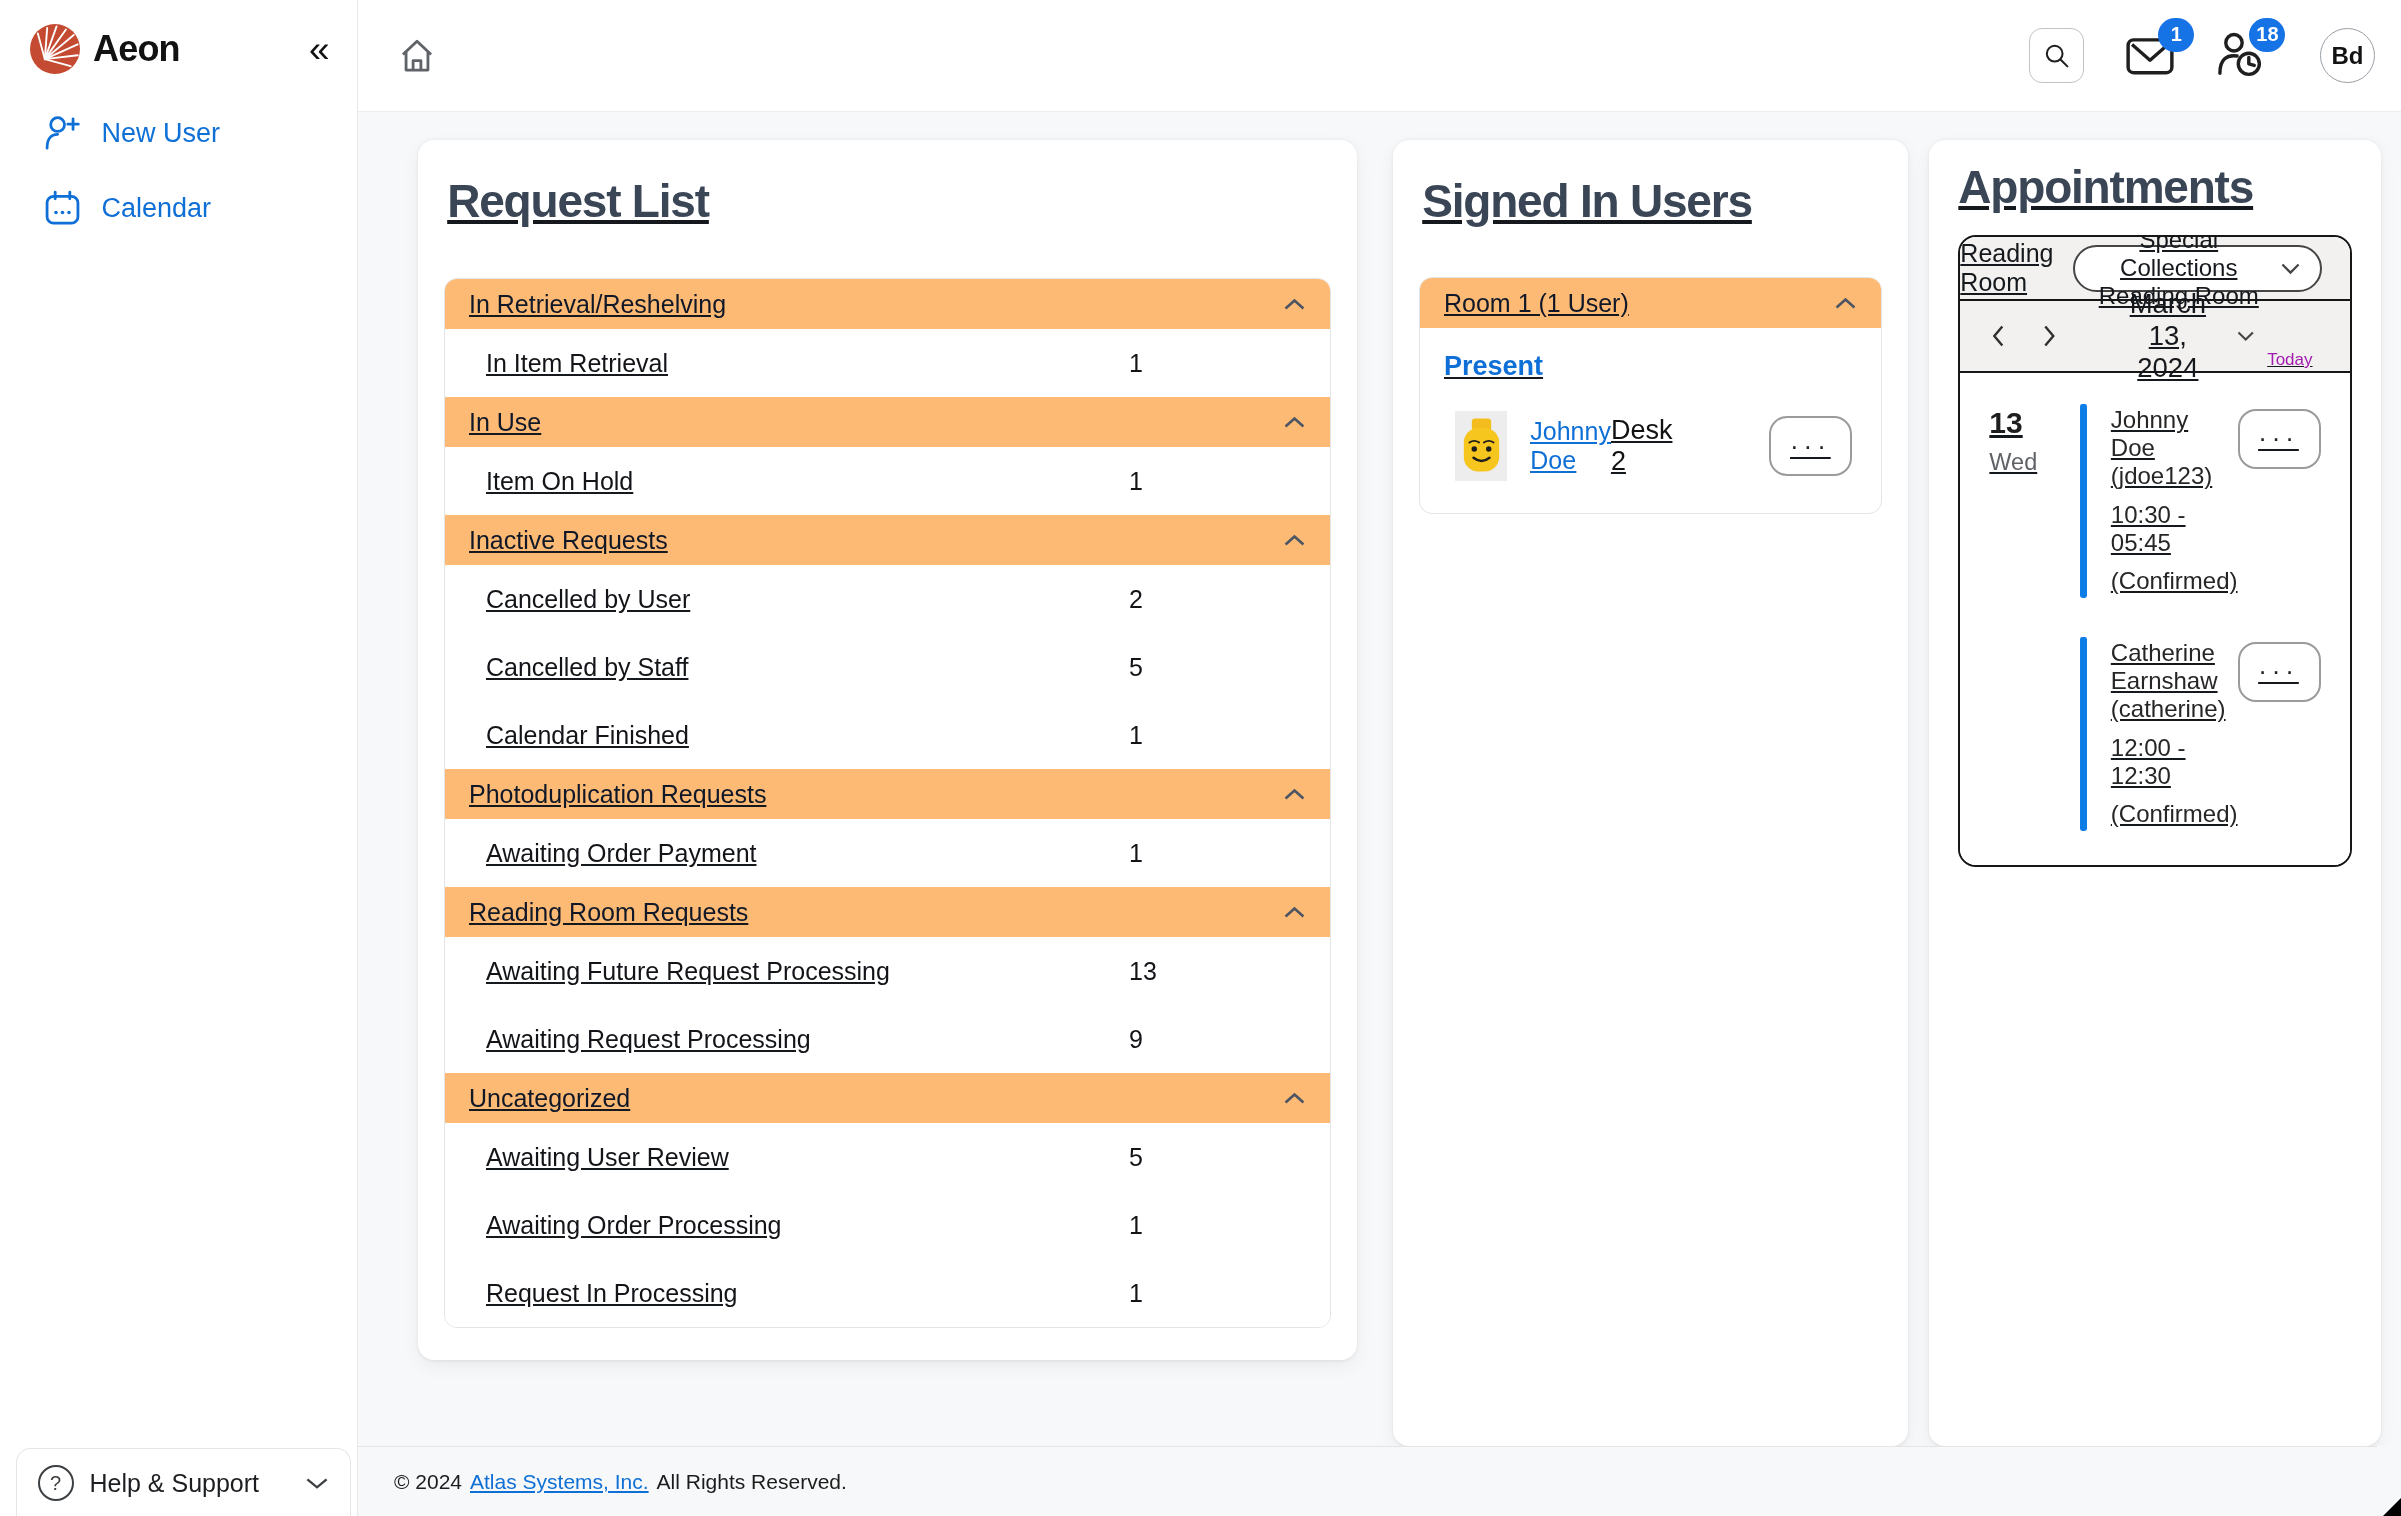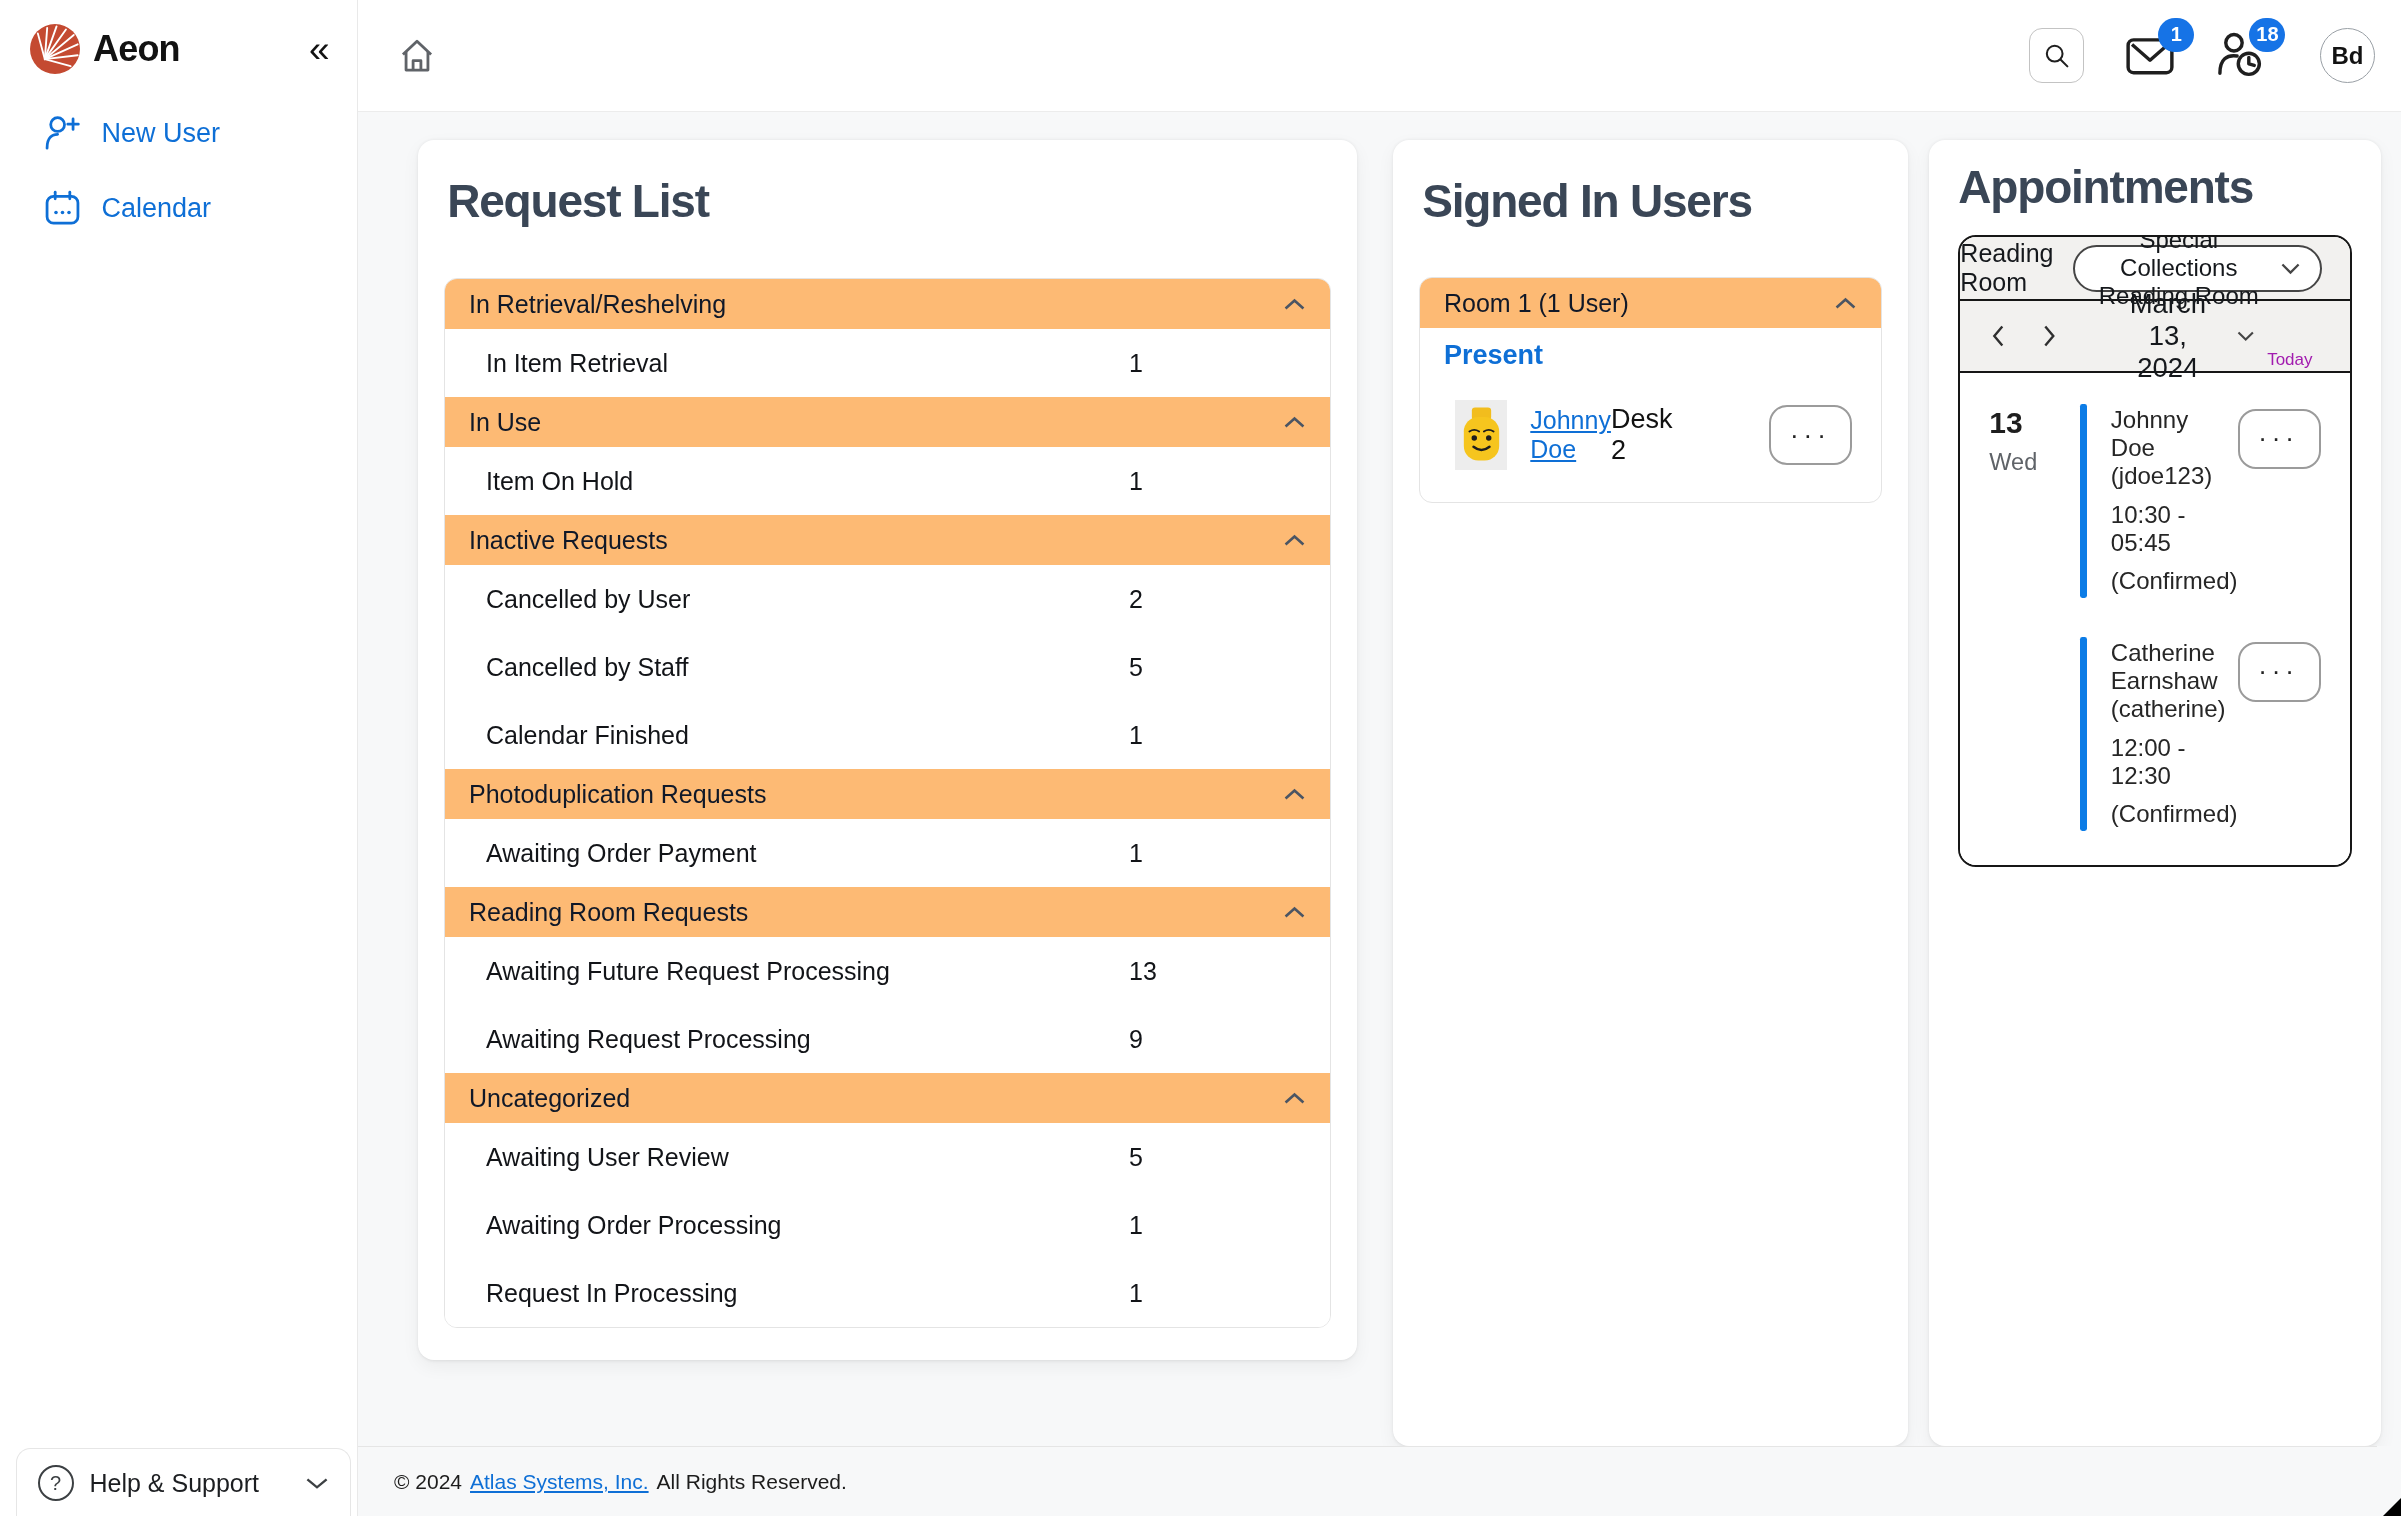--- a/index.html
+++ b/index.html
@@ -20,38 +20,38 @@
   
   .main{flex:1;display:flex;flex-direction:column;background:#f7f8f9;min-width:0;}
   .topbar{height:111px;min-height:111px;background:#fff;border-bottom:1.6px solid #ececec;display:flex;align-items:center;padding:0 26px 0 34px;}
   .icon-plain{background:none;border:none;cursor:pointer;padding:0;display:flex;align-items:center;justify-content:center;}
   .topbar-right{margin-left:auto;display:flex;align-items:center;gap:41px;}
   .search-btn{width:55px;height:55px;border:1.6px solid #c3c3c3;border-radius:13px;background:#fff;display:flex;align-items:center;justify-content:center;cursor:pointer;}
   .badge-wrap{position:relative;width:50px;height:50px;}
   .badge{position:absolute;top:-13px;right:-19.4px;background:#1673e6;color:#fff;font-size:20px;font-weight:700;border-radius:809px;min-width:36px;height:34px;display:flex;align-items:center;justify-content:center;padding:0 6.5px;box-sizing:border-box;}
   .avatar-btn{width:55px;height:55px;border-radius:50%;border:1.6px solid #999fa5;background:#fff;font-size:24px;font-weight:700;color:#121212;display:flex;align-items:center;justify-content:center;cursor:pointer;margin-left:13px;}
 
-  .content{flex:1;display:flex;gap:36px;padding:28px 52px 0 60px;overflow:hidden;}
+  .content{flex:1;display:flex;gap:36px;padding:28px 52px 0 60px;overflow:hidden;text-decoration:underline;}
   .card{background:#fff;border-radius:16px;box-shadow:0 0.8px 3.2px rgba(0,0,0,.08),0 6.5px 18px rgba(0,0,0,.05);}
   h1.card-title{font-size:46px;font-weight:700;color:#3a4656;margin:0;letter-spacing:-1.2px;}
 
   
   .request-card{width:950px;box-sizing:border-box;padding:34px 26px 32px;height:fit-content;}
   .request-card h1{margin:0 3.2px 50px;}
   .accordion{border:1.6px solid #e4e4e4;border-radius:13px;overflow:hidden;background:#fff;}
   .acc-header{background:#fdba74;height:50px;display:flex;align-items:center;padding:0 24px;font-size:25px;color:#101828;cursor:pointer;}
   .acc-header .chev{margin-left:auto;}
   .acc-row{height:68px;display:flex;align-items:center;padding-left:41px;position:relative;font-size:25px;color:#121418;background:#fff;cursor:pointer;}
   .acc-row .count{position:absolute;left:684px;}
 
   
   .right-col{width:956px;display:flex;flex-direction:row;gap:21px;}
   .signed-card{box-sizing:border-box;padding:34px 26px 21px;}
   .signed-card h1{margin:0 3.2px 49px;}
-  .signed-body{padding:12px 24px 32px;}
+  .signed-body{padding:23px 24px 32px;}
   .present{color:#0e6fd6;font-weight:700;font-size:27px;margin-bottom:29px;}
   .user-row{display:flex;align-items:center;padding:0 4.9px 0 11.3px;}
   .lego{width:52px;height:70px;background:#ededed;display:flex;align-items:center;justify-content:center;margin-right:23px;flex:none;}
   .user-link{color:#0e6fd6;text-decoration:underline;font-size:25px;cursor:pointer;}
   .desk{margin-left:auto;font-size:27px;color:#121212;margin-right:97px;}
   .ellipsis-btn{width:83px;height:60px;border:2px solid #9b9b9b;border-radius:18px;background:#fff;font-size:26px;letter-spacing:4.9px;color:#222;display:flex;align-items:center;justify-content:center;cursor:pointer;flex:none;padding-left:4.9px;box-sizing:border-box;}
 
   
   .appt-card{box-sizing:border-box;padding:20px 29px 81px;}
   .appt-card h1{margin:0 0 21px;}

